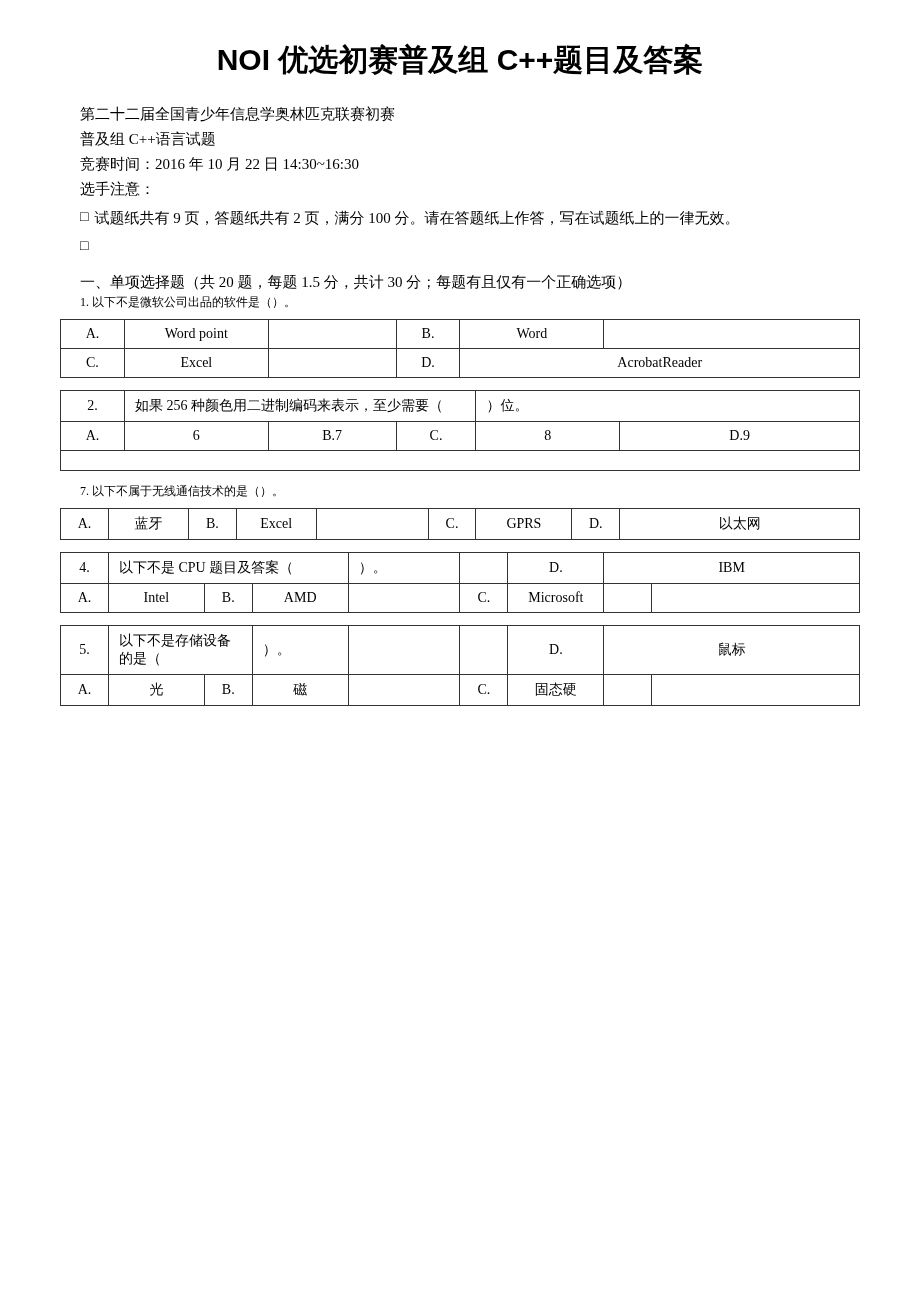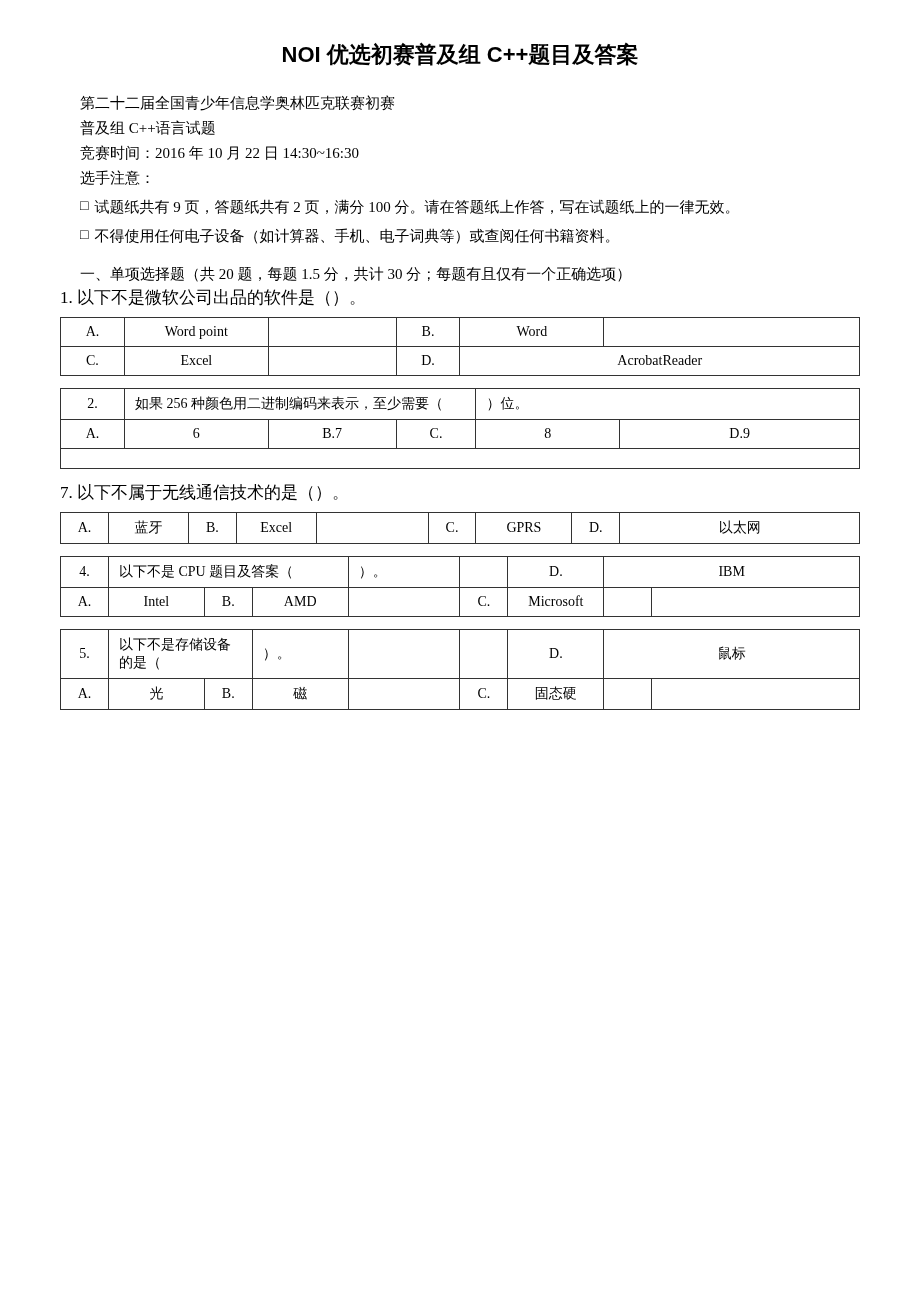--- a/index.html
+++ b/index.html
@@ -7,21 +7,21 @@
       background: #ffffff;
       font-family: "SimSun", "宋体", serif;
       font-size: 15px;
       color: #000000;
       padding: 40px 60px;
       max-width: 920px;
       margin: 0 auto;
     }
     h1.title {
       text-align: center;
-      font-size: 22px;
+      font-size: 30px;
       font-weight: bold;
       margin-bottom: 24px;
       font-family: "SimHei", "黑体", sans-serif;
     }
     .meta-block {
       margin-bottom: 6px;
       margin-left: 20px;
     }
     .notice-block {
       margin-top: 10px;
@@ -36,22 +36,23 @@
       margin-right: 6px;
       flex-shrink: 0;
       font-size: 14px;
     }
     .section-title {
       margin-top: 16px;
       margin-left: 20px;
       line-height: 1.6;
     }
     .question-label {
+      margin-left: 20px;
       margin-bottom: 8px;
-      font-size: 17px;
+      font-size: 12px;
     }
     table {
       border-collapse: collapse;
       width: 100%;
       margin-bottom: 12px;
       font-size: 14px;
     }
     table td {
       border: 1px solid #333;
       padding: 6px 10px;
@@ -72,21 +73,20 @@
 <div class="meta-block">竞赛时间：2016 年 10 月 22 日 14:30~16:30</div>
 <div class="meta-block">选手注意：</div>
 
 <div class="notice-block">
   <div class="notice-item">
     <span class="box-icon">□</span>
     <span>试题纸共有 9 页，答题纸共有 2 页，满分 100 分。请在答题纸上作答，写在试题纸上的一律无效。</span>
   </div>
   <div class="notice-item">
     <span class="box-icon">□</span>
-    <span>不得使用任何电子设备（如计算器、手机、电子词典等）或查阅任何书籍资料。</span>
   </div>
 </div>
 
 <div class="section-title">一、单项选择题（共 20 题，每题 1.5 分，共计 30 分；每题有且仅有一个正确选项）</div>
 
 <div class="question-label">1. 以下不是微软公司出品的软件是（）。</div>
 <div class="table-container">
   <table>
     <colgroup>
       <col style="width:8%">

